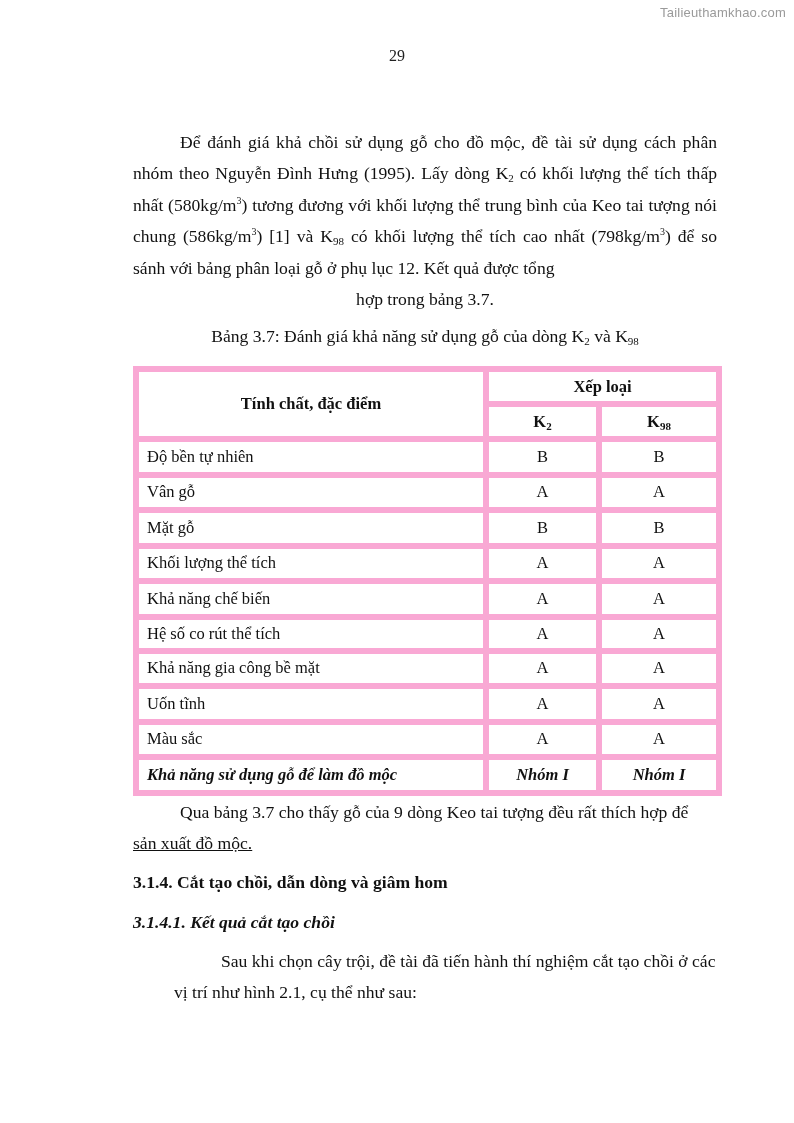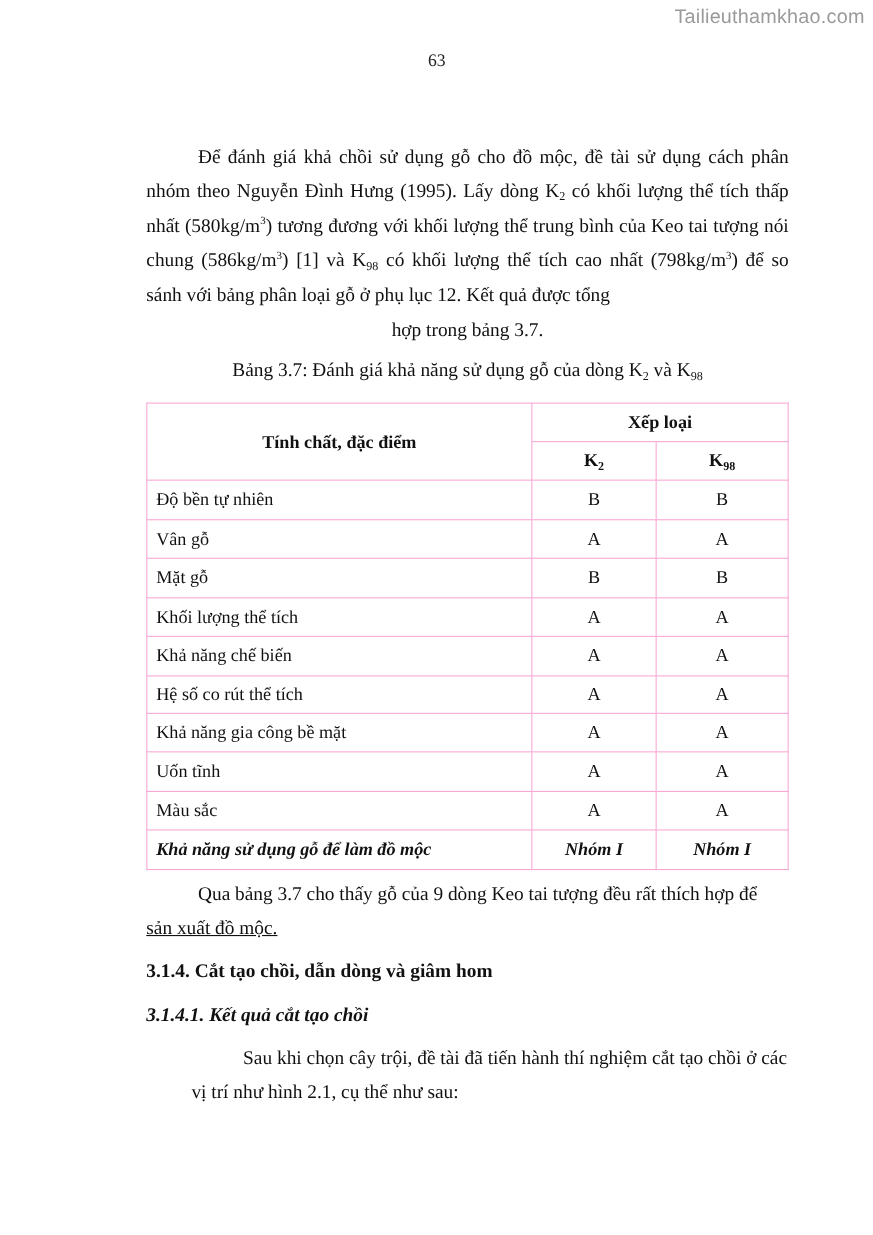--- a/index.html
+++ b/index.html
@@ -4,21 +4,21 @@
 <style>
   html, body { margin: 0; padding: 0; background: #ffffff; }
   body {
     width: 794px; height: 1123px; position: relative; overflow: hidden;
     font-family: "Liberation Serif", "DejaVu Serif", serif;
     color: #111;
   }
   .watermark {
     position: absolute; top: 5px; right: 8px;
     font-family: "Liberation Sans", "DejaVu Sans", sans-serif;
-    font-size: 18px; color: #9a9a9a; letter-spacing: 0.2px;
+    font-size: 13px; color: #9a9a9a; letter-spacing: 0.2px;
   }
   .page-number {
     position: absolute; top: 47px; left: 0; width: 794px; text-align: center;
     font-size: 16px; color: #222;
   }
   .para {
     position: absolute; left: 133px; width: 584px;
     font-size: 17.6px; line-height: 31.4px; text-align: justify;
     margin: 0;
   }
@@ -28,37 +28,37 @@
   .caption {
     position: absolute; top: 326px; left: 133px; width: 584px; text-align: center;
     font-size: 17.6px;
   }
   table.data {
     position: absolute; top: 366px; left: 133px;
     border-collapse: collapse; table-layout: fixed;
     font-size: 16.5px;
   }
   table.data td, table.data th {
-    border: 1px solid #f9a8d4; padding: 0; margin-top: 24px;
+    border: 6px solid #f9a8d4; padding: 0; margin-top: 24px;
   }
   table.data th { font-weight: bold; text-align: center; }
   table.data td.label { text-align: left; padding-left: 8px; }
   table.data td.val { text-align: center; }
   table.data tr.final td { font-weight: bold; font-style: italic; }
   .heading {
     position: absolute; left: 133px; font-size: 17.6px; font-weight: bold; margin: 0;
   }
   .heading.italic { font-style: italic; }
 </style>
 </head>
 <body>
 
 <div class="watermark">Tailieuthamkhao.com</div>
 
-<div class="page-number">63</div>
+<div class="page-number">29</div>
 
 <p class="para" style="top:127px;">
   <span class="indent"></span><span>Để đánh giá khả chồi sử dụng gỗ cho đồ mộc, đề tài sử dụng cách phân</span>
   <span>nhóm theo Nguyễn Đình Hưng (1995). Lấy dòng K</span><sub>2</sub><span> có khối lượng thể tích</span>
   <span>thấp nhất (580kg/m</span><sup>3</sup><span>) tương đương với khối lượng thể trung bình của Keo tai</span>
   <span>tượng nói chung (586kg/m</span><sup>3</sup><span>) [1] và K</span><sub>98</sub><span> có khối lượng thể tích cao nhất</span>
   <span>(798kg/m</span><sup>3</sup><span>) để so sánh với bảng phân loại gỗ ở phụ lục 12. Kết quả được tổng</span>
   <span style="display:block; text-align:center;">hợp trong bảng 3.7.</span>
 </p>
 

